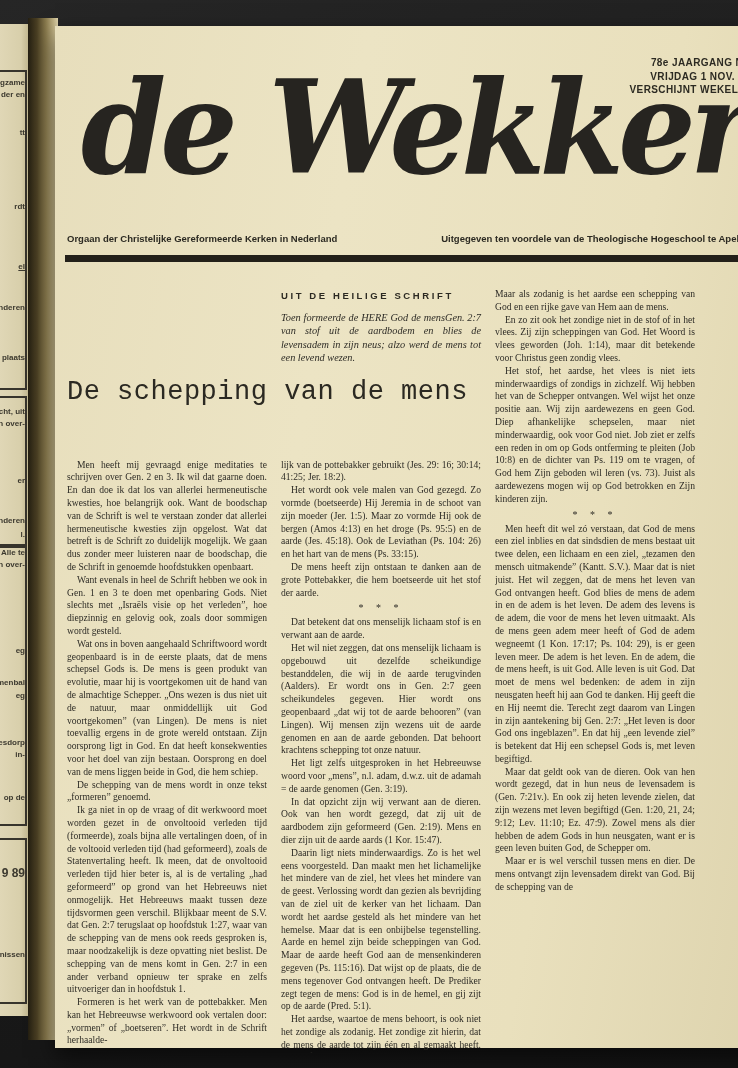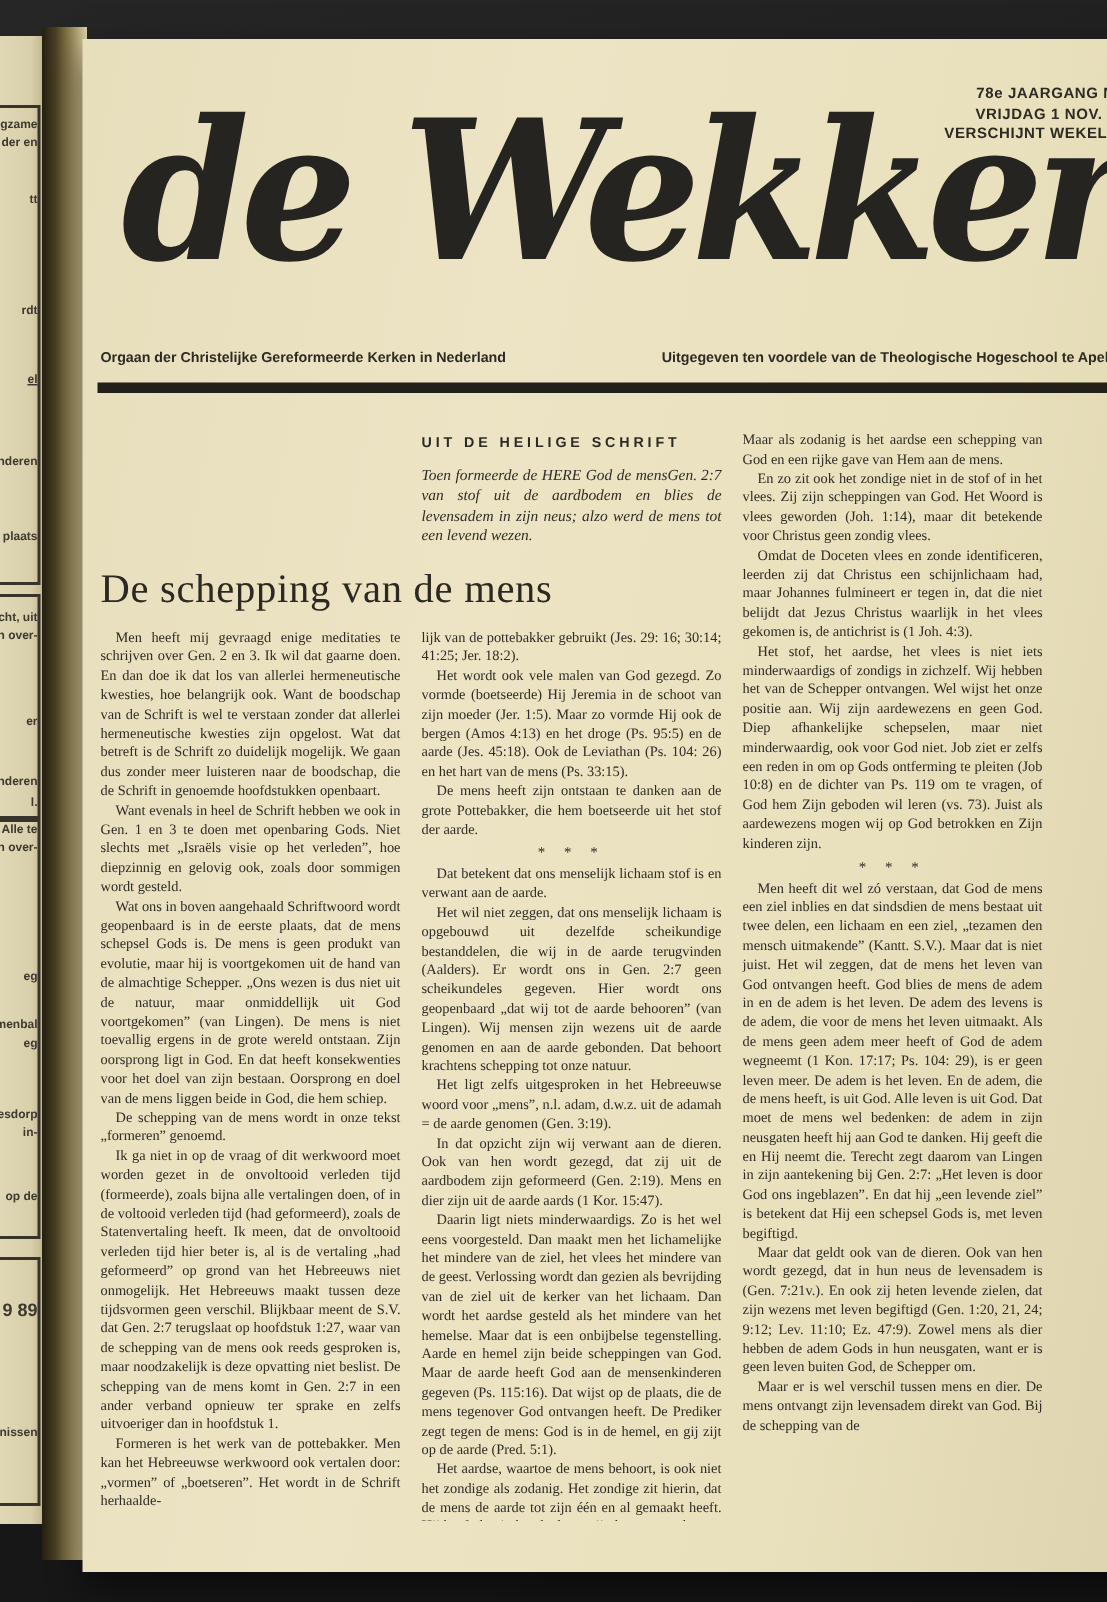--- a/index.html
+++ b/index.html
@@ -38,25 +38,25 @@
   .rule { position:absolute; top:229px; left:10px; right:7px; height:7px; background:#232019; }
 
   .content { position:absolute; top:262px; left:12px; right:10px; display:flex; gap:14px; }
   .colL { width:414px; }
   .kickerwrap { margin-left:214px; width:200px; }
   .kicker { font-weight:bold; font-size:9.5px; letter-spacing:2.6px; color:#2c2a22;
             margin:2px 0 10px; white-space:nowrap; }
   .quote { font-family:"Liberation Serif",serif; font-style:italic; font-size:10.3px;
            line-height:13.4px; text-align:justify; }
   .quote .ref { float:right; }
-  .title { font-family:Liberation Serif, serif; font-weight:400; font-size:27px;
+  .title { font-family:Liberation Mono, monospace; font-weight:400; font-size:27px;
            letter-spacing:.5px; color:#2b2922; margin:12px 0 12px 0; }
 
   .twocols { display:flex; gap:14px; }
-  .bodycol { width:200px; height:594px; overflow:hidden; }
+  .bodycol { width:200px; height:594px; overflow:hidden;margin-top:40px; }
   .col3 { width:200px; height:708px; overflow:hidden; }
   .bodycol p, .col3 p { margin:0; font-family:"Liberation Serif",serif; font-size:9.6px;
            line-height:12.8px; text-align:justify; text-indent:10px; color:#2e2c26; }
   p.cont { text-indent:0; }
   .sep { text-align:center; font-size:10px; letter-spacing:5px; margin:3px 0 3px;
          color:#2e2c26; font-family:"Liberation Serif",serif; }
 
   .pagenum { position:absolute; right:24px; top:1000px; font-family:"Liberation Serif",serif;
              font-size:12px; color:#2b2922; }
 </style>
@@ -67,21 +67,21 @@
 
   <div class="sliver">
     <div class="adbox" style="top:46px;height:316px;"></div>
     <div class="adbox" style="top:372px;height:146px;"></div>
     <div class="adbox" style="top:522px;height:276px;"></div>
     <div class="adbox" style="top:814px;height:162px;"></div>
     <div class="frag" style="top:54px;">rgzame</div>
     <div class="frag" style="top:66px;">der en</div>
     <div class="frag" style="top:104px;">tt</div>
     <div class="frag" style="top:178px;">rdt</div>
-    <div class="frag" style="top:224px;text-decoration:underline;">el</div>
+    <div class="frag" style="top:238px;text-decoration:underline;">el</div>
     <div class="frag" style="top:279px;">inderen</div>
     <div class="frag" style="top:329px;">plaats</div>
     <div class="frag" style="top:383px;">cht, uit</div>
     <div class="frag" style="top:395px;">n over-</div>
     <div class="frag" style="top:452px;">er</div>
     <div class="frag" style="top:492px;">inderen</div>
 
     <div class="frag" style="top:506px;">l.</div>
     <div class="frag" style="top:524px;">Alle te</div>
     <div class="frag" style="top:536px;">n over-</div>
@@ -146,21 +146,20 @@
             <p>In dat opzicht zijn wij verwant aan de dieren. Ook van hen wordt gezegd, dat zij uit de aardbodem zijn geformeerd (Gen. 2:19). Mens en dier zijn uit de aarde aards (1 Kor. 15:47).</p>
             <p>Daarin ligt niets minderwaardigs. Zo is het wel eens voorgesteld. Dan maakt men het lichamelijke het mindere van de ziel, het vlees het mindere van de geest. Verlossing wordt dan gezien als bevrijding van de ziel uit de kerker van het lichaam. Dan wordt het aardse gesteld als het mindere van het hemelse. Maar dat is een onbijbelse tegenstelling. Aarde en hemel zijn beide scheppingen van God. Maar de aarde heeft God aan de mensenkinderen gegeven (Ps. 115:16). Dat wijst op de plaats, die de mens tegenover God ontvangen heeft. De Prediker zegt tegen de mens: God is in de hemel, en gij zijt op de aarde (Pred. 5:1).</p>
             <p>Het aardse, waartoe de mens behoort, is ook niet het zondige als zodanig. Het zondige zit hierin, dat de mens de aarde tot zijn één en al gemaakt heeft. Hij heeft daarin het doel van zijn leven gezocht.</p>
           </div>
         </div>
       </div>
 
       <div class="col3">
         <p class="cont">Maar als zodanig is het aardse een schepping van God en een rijke gave van Hem aan de mens.</p>
         <p>En zo zit ook het zondige niet in de stof of in het vlees. Zij zijn scheppingen van God. Het Woord is vlees geworden (Joh. 1:14), maar dit betekende voor Christus geen zondig vlees.</p>
-        <p>Omdat de Doceten vlees en zonde identificeren, leerden zij dat Christus een schijnlichaam had, maar Johannes fulmineert er tegen in, dat die niet belijdt dat Jezus Christus waarlijk in het vlees gekomen is, de antichrist is (1 Joh. 4:3).</p>
         <p>Het stof, het aardse, het vlees is niet iets minderwaardigs of zondigs in zichzelf. Wij hebben het van de Schepper ontvangen. Wel wijst het onze positie aan. Wij zijn aardewezens en geen God. Diep afhankelijke schepselen, maar niet minderwaardig, ook voor God niet. Job ziet er zelfs een reden in om op Gods ontferming te pleiten (Job 10:8) en de dichter van Ps. 119 om te vragen, of God hem Zijn geboden wil leren (vs. 73). Juist als aardewezens mogen wij op God betrokken en Zijn kinderen zijn.</p>
         <div class="sep">* * *</div>
         <p>Men heeft dit wel zó verstaan, dat God de mens een ziel inblies en dat sindsdien de mens bestaat uit twee delen, een lichaam en een ziel, „tezamen den mensch uitmakende” (Kantt. S.V.). Maar dat is niet juist. Het wil zeggen, dat de mens het leven van God ontvangen heeft. God blies de mens de adem in en de adem is het leven. De adem des levens is de adem, die voor de mens het leven uitmaakt. Als de mens geen adem meer heeft of God de adem wegneemt (1 Kon. 17:17; Ps. 104: 29), is er geen leven meer. De adem is het leven. En de adem, die de mens heeft, is uit God. Alle leven is uit God. Dat moet de mens wel bedenken: de adem in zijn neusgaten heeft hij aan God te danken. Hij geeft die en Hij neemt die. Terecht zegt daarom van Lingen in zijn aantekening bij Gen. 2:7: „Het leven is door God ons ingeblazen”. En dat hij „een levende ziel” is betekent dat Hij een schepsel Gods is, met leven begiftigd.</p>
         <p>Maar dat geldt ook van de dieren. Ook van hen wordt gezegd, dat in hun neus de levensadem is (Gen. 7:21v.). En ook zij heten levende zielen, dat zijn wezens met leven begiftigd (Gen. 1:20, 21, 24; 9:12; Lev. 11:10; Ez. 47:9). Zowel mens als dier hebben de adem Gods in hun neusgaten, want er is geen leven buiten God, de Schepper om.</p>
         <p>Maar er is wel verschil tussen mens en dier. De mens ontvangt zijn levensadem direkt van God. Bij de schepping van de</p>
       </div>
     </div>
 
     <div class="pagenum">9</div>
   </div>

